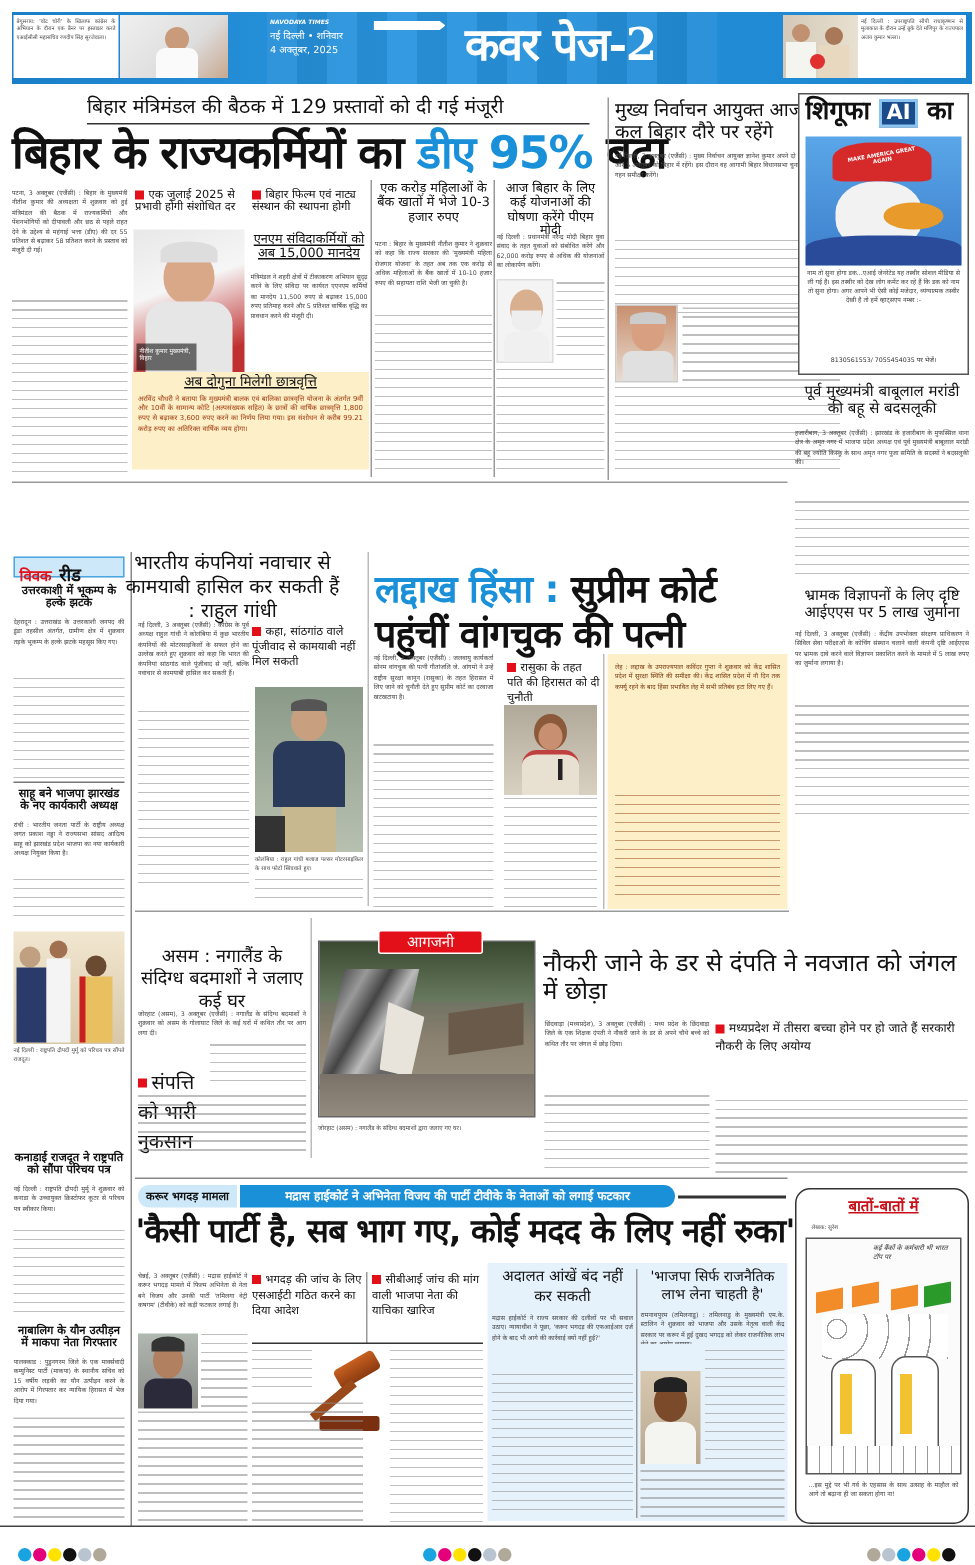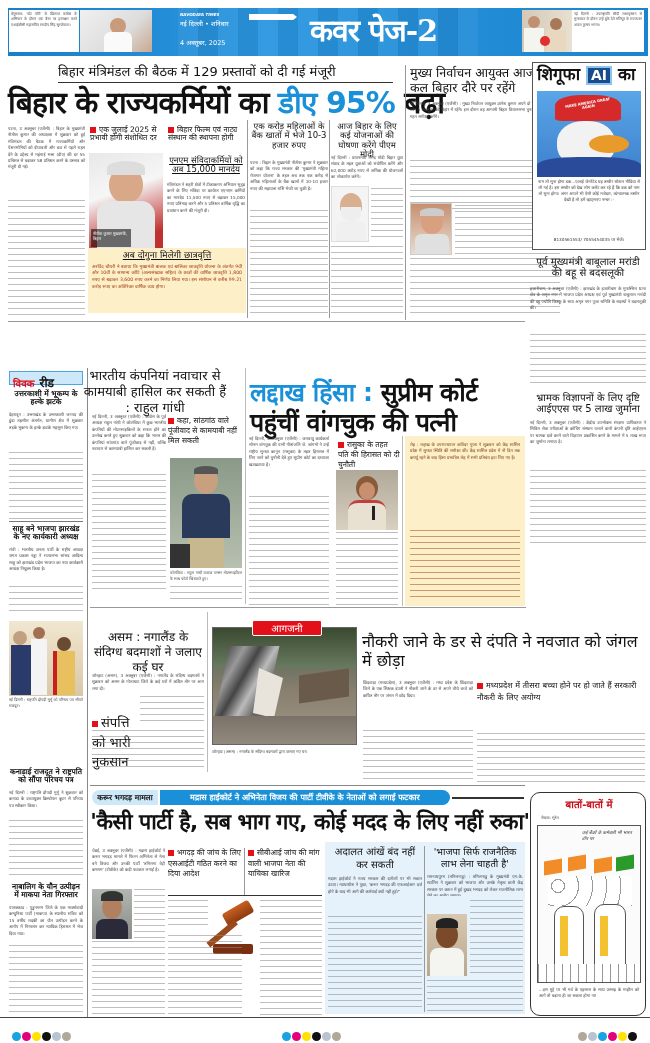--- a/index.html
+++ b/index.html
@@ -23,21 +23,21 @@
 <div class="abs" style="left:9px;top:10px;width:70px;height:42px;background:#fff;padding:2px;">
   <div class="small" style="font-size:3.6px;line-height:5.4px">बेगूसराय: 'वोट चोरी' के खिलाफ कांग्रेस के अभियान के दौरान एक बैनर पर हस्ताक्षर करते एआईसीसी महासचिव रणदीप सिंह सुरजेवाला।</div>
 </div>
 <div class="photo" style="left:80px;top:10px;width:72px;height:42px;background:linear-gradient(135deg,#f0f0f0,#ddd 60%,#c8a890);">
   <div class="abs" style="left:30px;top:8px;width:16px;height:16px;border-radius:50%;background:#c99b7b"></div>
   <div class="abs" style="left:24px;top:22px;width:28px;height:20px;background:#fafafa;border-radius:6px 6px 0 0"></div>
 </div>
 <div class="abs" style="left:180px;top:12px;width:80px;color:#fff;">
   <div style="font-size:4px;font-style:italic;font-weight:bold">NAVODAYA TIMES</div>
   <div style="font-size:6.5px;margin-top:2px">नई दिल्ली • शनिवार</div>
-  <div style="font-size:6.5px;margin-top:10px">4 अक्तूबर, 2025</div>
+  <div style="font-size:6.5px;margin-top:0">4 अक्तूबर, 2025</div>
 </div>
 <div class="abs" style="left:249px;top:14px;width:48px;height:6px;background:#fff;clip-path:polygon(0 0,92% 0,100% 50%,92% 100%,0 100%)"></div>
 <div class="abs hd" style="left:310px;top:14px;font-size:30px;color:#fff;font-family:'DejaVu Serif',serif;letter-spacing:-1px">कवर पेज-2</div>
 <div class="photo" style="left:522px;top:10px;width:50px;height:42px;background:linear-gradient(90deg,#d4c9b8,#e8e0d0);">
   <div class="abs" style="left:6px;top:6px;width:12px;height:12px;border-radius:50%;background:#c09070"></div>
   <div class="abs" style="left:2px;top:18px;width:20px;height:24px;background:#f5f5f0"></div>
   <div class="abs" style="left:28px;top:8px;width:12px;height:12px;border-radius:50%;background:#a87858"></div>
   <div class="abs" style="left:24px;top:20px;width:20px;height:22px;background:#e8d8c0"></div>
   <div class="abs" style="left:18px;top:26px;width:10px;height:10px;border-radius:50%;background:#e03030"></div>
 </div>
@@ -261,21 +261,21 @@
 <div class="small abs" style="left:427px;top:874px;width:96px;height:22px;overflow:hidden">रामनाथपुरम (तमिलनाडु) : तमिलनाडु के मुख्यमंत्री एम.के. स्टालिन ने शुक्रवार को भाजपा और उसके नेतृत्व वाली केंद्र सरकार पर करूर में हुई दुखद भगदड़ को लेकर राजनीतिक लाभ लेने का आरोप लगाया।</div>
 <div class="photo" style="left:427px;top:914px;width:40px;height:62px;background:linear-gradient(#d8c8b0,#b8a890);">
   <div class="abs" style="left:9px;top:8px;width:22px;height:26px;border-radius:50%;background:#7a4a2a"></div>
   <div class="abs" style="left:9px;top:4px;width:22px;height:10px;border-radius:50% 50% 0 0;background:#222"></div>
   <div class="abs" style="left:3px;top:34px;width:34px;height:28px;background:#f4f4f0;border-radius:8px 8px 0 0"></div>
 </div>
 <div class="txtlines" style="left:470px;top:900px;width:53px;height:76px"></div>
 <div class="txtlines" style="left:427px;top:980px;width:96px;height:32px"></div>
 
 <div class="abs" style="left:530px;top:792px;width:116px;height:224px;border:1.5px solid #333;border-radius:10px;background:#fff">
-  <div class="abs hd" style="left:0;top:6px;width:116px;text-align:center;font-size:10px;color:#c8101a;">बातों-बातों में</div>
+  <div class="abs hd" style="left:0;top:6px;width:116px;text-align:center;font-size:10px;color:#c8101a;text-decoration:underline">बातों-बातों में</div>
   <div class="abs" style="left:10px;top:22px;font-size:3.8px;color:#444">लेखक: सुरेश</div>
   <div class="photo" style="left:6px;top:32px;width:104px;height:158px;border:1px solid #555;background:#fbfbfb">
     <div class="abs" style="left:44px;top:4px;width:56px;font-size:4.5px;color:#333;font-style:italic;line-height:6.2px">कई बैंकों के कर्मचारी भी भारत टॉप पर</div>
     <div class="abs" style="left:6px;top:34px;width:18px;height:14px;background:#f28c28;transform:skewY(-10deg)"></div>
     <div class="abs" style="left:30px;top:30px;width:18px;height:14px;background:#f28c28;transform:skewY(-10deg)"></div>
     <div class="abs" style="left:56px;top:32px;width:18px;height:14px;background:#f28c28;transform:skewY(-10deg)"></div>
     <div class="abs" style="left:78px;top:30px;width:18px;height:14px;background:#2a9a2a;transform:skewY(-10deg)"></div>
     <div class="abs" style="left:10px;top:50px;width:84px;height:30px;background:repeating-radial-gradient(circle at 10px 10px,#fff 0 6px,#999 6px 7px,#fff 7px 14px)"></div>
     <div class="abs" style="left:16px;top:80px;width:30px;height:60px;background:#fff;border:1px solid #555;border-radius:10px 10px 0 0"></div>
     <div class="abs" style="left:22px;top:90px;width:8px;height:40px;background:#f2c230"></div>

